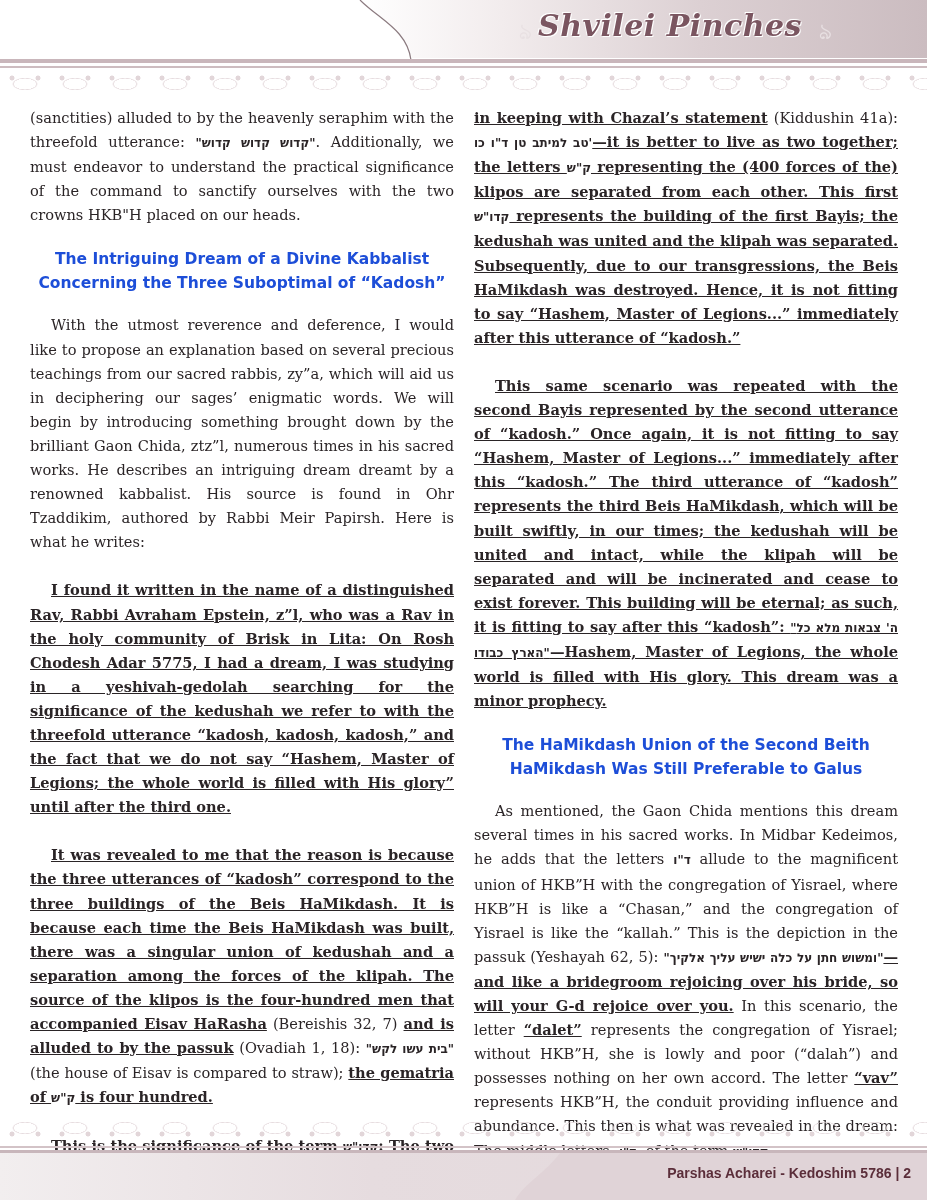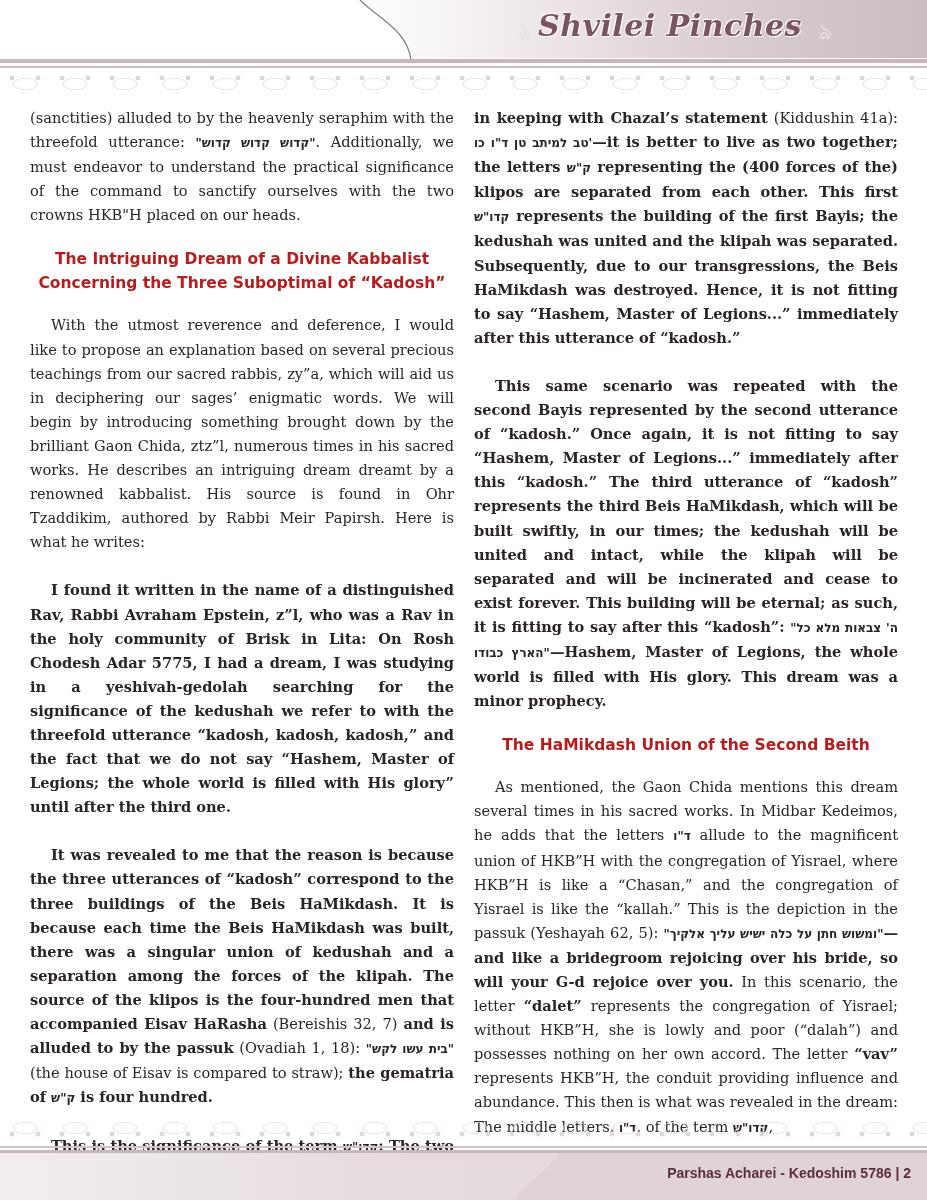--- a/index.html
+++ b/index.html
@@ -69,26 +69,26 @@
   
   .col {
     position: absolute; top: 106px; width: 424px;
     font-size: 14.6px; line-height: 24.1px; text-align: justify;
   }
   .col.left { left: 30px; }
   .col.right { left: 474px; }
   p { margin: 0; }
   .indent { text-indent: 21px; }
   .gap { height: 24px; }
-  .b { font-weight: bold; }
+  .b { font-weight: bold; text-decoration: underline; }
   .heb { font-family: "DejaVu Sans", sans-serif; font-weight: bold; font-size: 12px; }
   h2 {
     margin: 0; font-family: "DejaVu Sans", "Liberation Sans", sans-serif;
     font-weight: bold; font-size: 15.5px; line-height: 24px; text-align: center;
-    color: #b91c1c;
+    color: #1d4ed8;
   }
   .head-gap-before { height: 20px; }
   .head-gap-after { height: 18px; }
 </style>
 </head>
 <body>
 
 <div class="header">
   <div class="header-banner"></div>
   <svg class="header-curve" viewBox="0 0 60 60">
@@ -129,20 +129,21 @@
   <p>
     <span class="b">in keeping with Chazal’s statement</span><span> (Kiddushin 41a): </span><span class="heb">טב למיתב טן ד"ו כו'</span><span class="b">—it is better to live as two together; the letters </span><span class="heb">ק"ש</span><span class="b"> representing the (400 forces of the) klipos are separated from each other.  This first </span><span class="heb">קדו"ש</span><span class="b"> represents the building of the first Bayis; the kedushah was united and the klipah was separated. Subsequently, due to our transgressions, the Beis HaMikdash was destroyed.  Hence, it is not fitting to say “Hashem, Master of Legions...” immediately after this utterance of “kadosh.”</span>
   </p>
   <div class="gap"></div>
   <p class="indent b">
     <span>This same scenario was repeated with the second Bayis represented by the second utterance of “kadosh.” Once again, it is not fitting to say “Hashem, Master of Legions...” immediately after this “kadosh.”  The third utterance of “kadosh” represents the third Beis HaMikdash, which will be built swiftly, in our times; the kedushah will be united and intact, while the klipah will be separated and will be incinerated and cease to exist forever.  This building will be eternal; as such, it is fitting to say after this “kadosh”: </span><span class="heb">"ה' צבאות מלא כל הארץ כבודו"</span><span>—Hashem, Master of Legions, the whole world is filled with His glory.  This dream was a minor prophecy.</span>
   </p>
   <div class="head-gap-before"></div>
   <h2>
     <span>The HaMikdash Union of the Second Beith</span><br>
+    <span>HaMikdash Was Still Preferable to Galus</span>
   </h2>
   <div class="head-gap-after"></div>
   <p class="indent">
     <span>As mentioned, the Gaon Chida mentions this dream several times in his sacred works.  In Midbar Kedeimos, he adds that the letters </span><span class="heb">ד"ו</span><span> allude to the magnificent union of HKB”H with the congregation of Yisrael, where HKB”H is like a “Chasan,” and the congregation of Yisrael is like the “kallah.” This is the depiction in the passuk (Yeshayah 62, 5): </span><span class="heb">"ומשוש חתן על כלה ישיש עליך אלקיך"</span><span class="b">—and like a bridegroom rejoicing over his bride, so will your G-d rejoice over you.</span><span>  In this scenario, the letter </span><span class="b">“dalet”</span><span> represents the congregation of Yisrael; without HKB”H, she is lowly and poor (“dalah”) and possesses nothing on her own accord. The letter </span><span class="b">“vav”</span><span> represents HKB”H, the conduit providing influence and abundance.  This then is what was revealed in the dream: The middle letters, </span><span class="heb">ד"ו</span><span>, of the term </span><span class="heb">קדו"ש</span><span>,</span>
   </p>
 </div>
 
 <div class="scroll-band bottom"></div>
 <div class="rule-bot-1"></div>
 <div class="rule-bot-2"></div>

